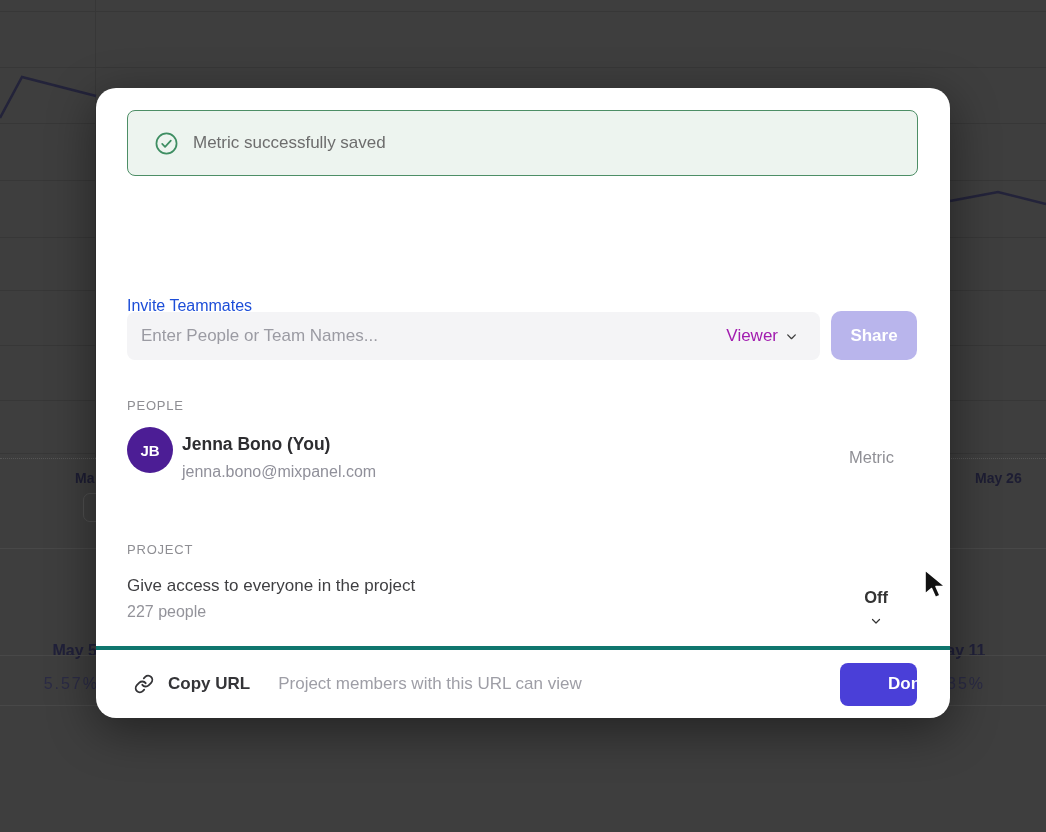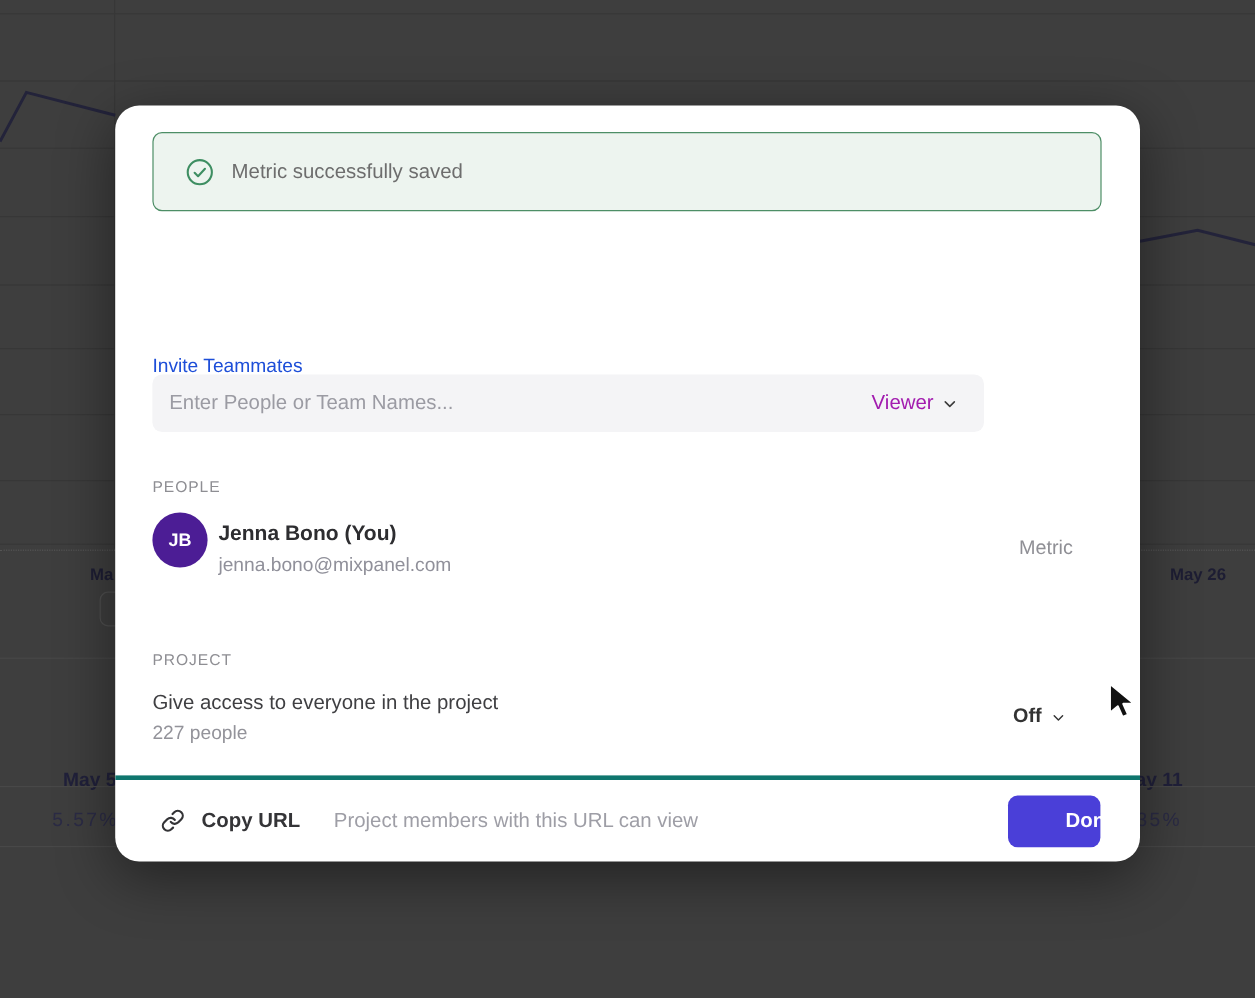--- a/index.html
+++ b/index.html
@@ -50,21 +50,21 @@
     letter-spacing:0.8px; color:#8e8e93; }
   .avatar { position:absolute; left:31px; top:339px; width:46px; height:46px; border-radius:50%;
     background:#4c1d95; color:#ffffff; font-size:15px; font-weight:700;
     display:flex; align-items:center; justify-content:center; }
   .member-name { position:absolute; left:86px; top:346px; font-size:17.5px; font-weight:700; color:#2d2d30; }
   .member-email { position:absolute; left:86px; top:375px; font-size:16px; color:#90909a; }
   .member-role { position:absolute; right:56px; top:360px; font-size:16.5px; color:#8f8f95; }
   .project-access { position:absolute; left:31px; top:488px; font-size:17px; color:#3f3f42; }
   .project-count { position:absolute; left:31px; top:515px; font-size:16px; color:#93939a; }
   .off-select { position:absolute; right:62px; top:500px; display:flex; align-items:center; gap:8px;
-    font-size:16.5px; font-weight:600; color:#333333; cursor:pointer; }
+    font-size:16.5px; font-weight:600; color:#333333; cursor:pointer;flex-direction:column; }
   .modal-footer { position:absolute; left:0; bottom:0; width:854px; height:72px;
     border-top:4px solid #0f766e; display:flex; align-items:center;
     padding:0 33px 0 38px; border-radius:0 0 14px 14px; }
   .copy-url { display:flex; align-items:center; gap:14px; cursor:pointer; }
   .copy-url-label { font-size:17px; font-weight:700; color:#343437; }
   .footer-hint { margin-left:28px; font-size:17px; color:#9e9ea6; }
   .done-btn { margin-left:auto; width:77px; height:43px; border:none; border-radius:8px;
     background:#4a3fd8; color:#ffffff; font-size:17px; font-weight:600;
     font-family:"Liberation Sans", sans-serif;padding-left:48px; }
   .cursor { position:absolute; left:922px; top:568px; z-index:100; pointer-events:none; }
@@ -119,20 +119,21 @@
   <div class="invite-input-wrap">
     <input class="invite-input" type="text" value="" placeholder="Enter People or Team Names..." style="">
     <div class="role-select">
       <span>Viewer</span>
       <svg width="13" height="13" viewBox="0 0 24 24">
         <polyline points="5,9 12,16 19,9" fill="none" stroke="#3c3c3c" stroke-width="2.4" stroke-linecap="round" stroke-linejoin="round"></polyline>
       </svg>
     </div>
   </div>
 
+  <button class="share-btn">Share</button>
 
   <div class="section-label" style="top:310px">PEOPLE</div>
 
   <div class="avatar">JB</div>
   <div class="member-name">Jenna Bono (You)</div>
   <div class="member-email">jenna.bono@mixpanel.com</div>
   <div class="member-role">Metric</div>
 
   <div class="section-label" style="top:454px">PROJECT</div>
 

